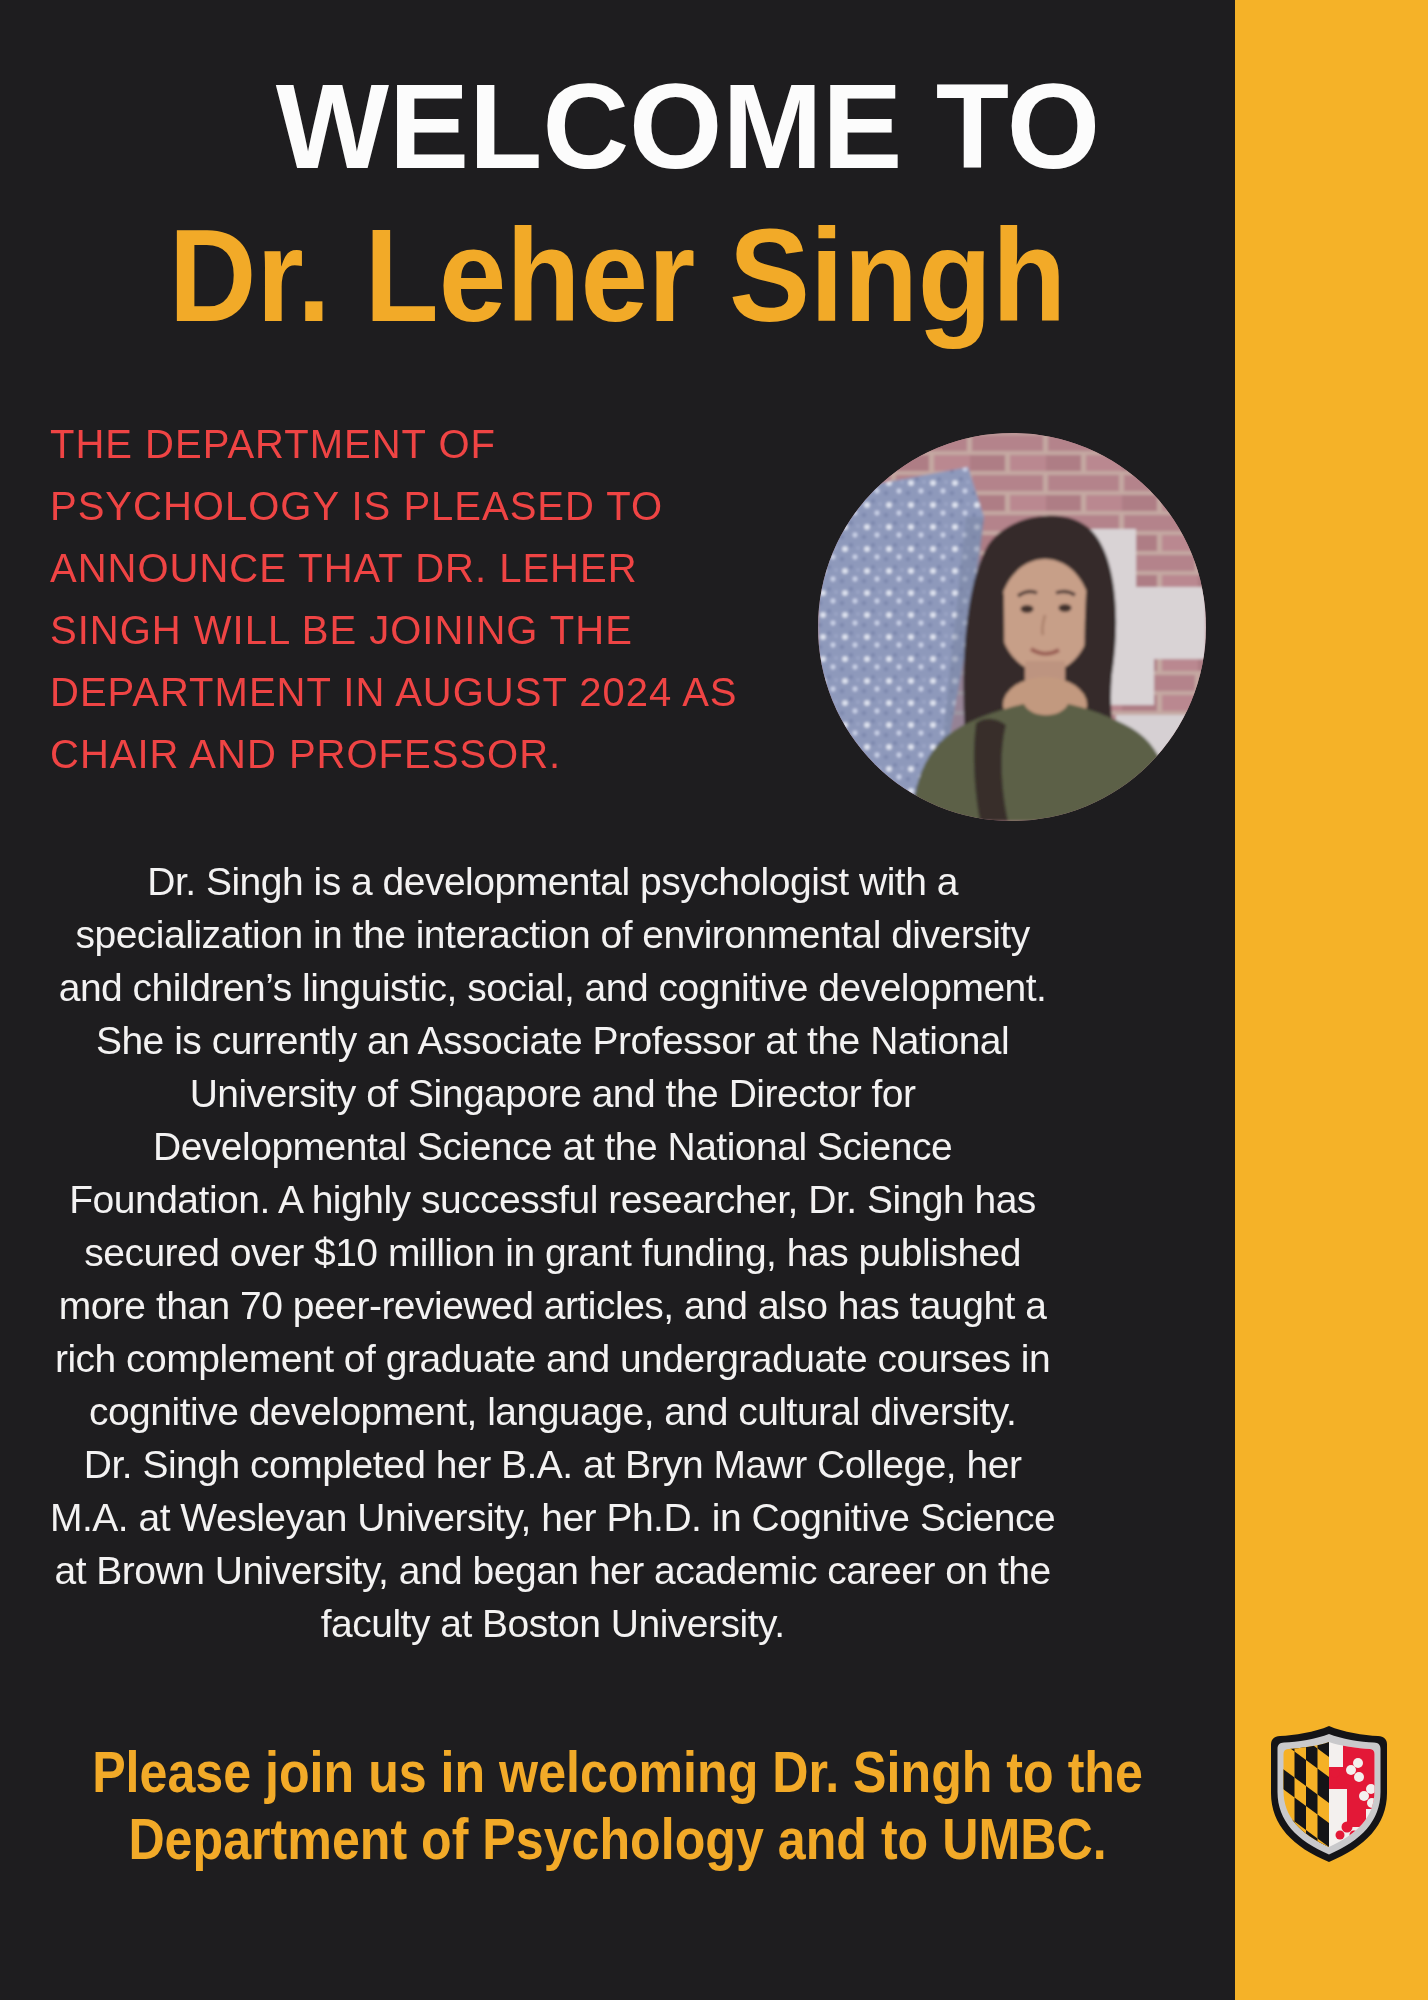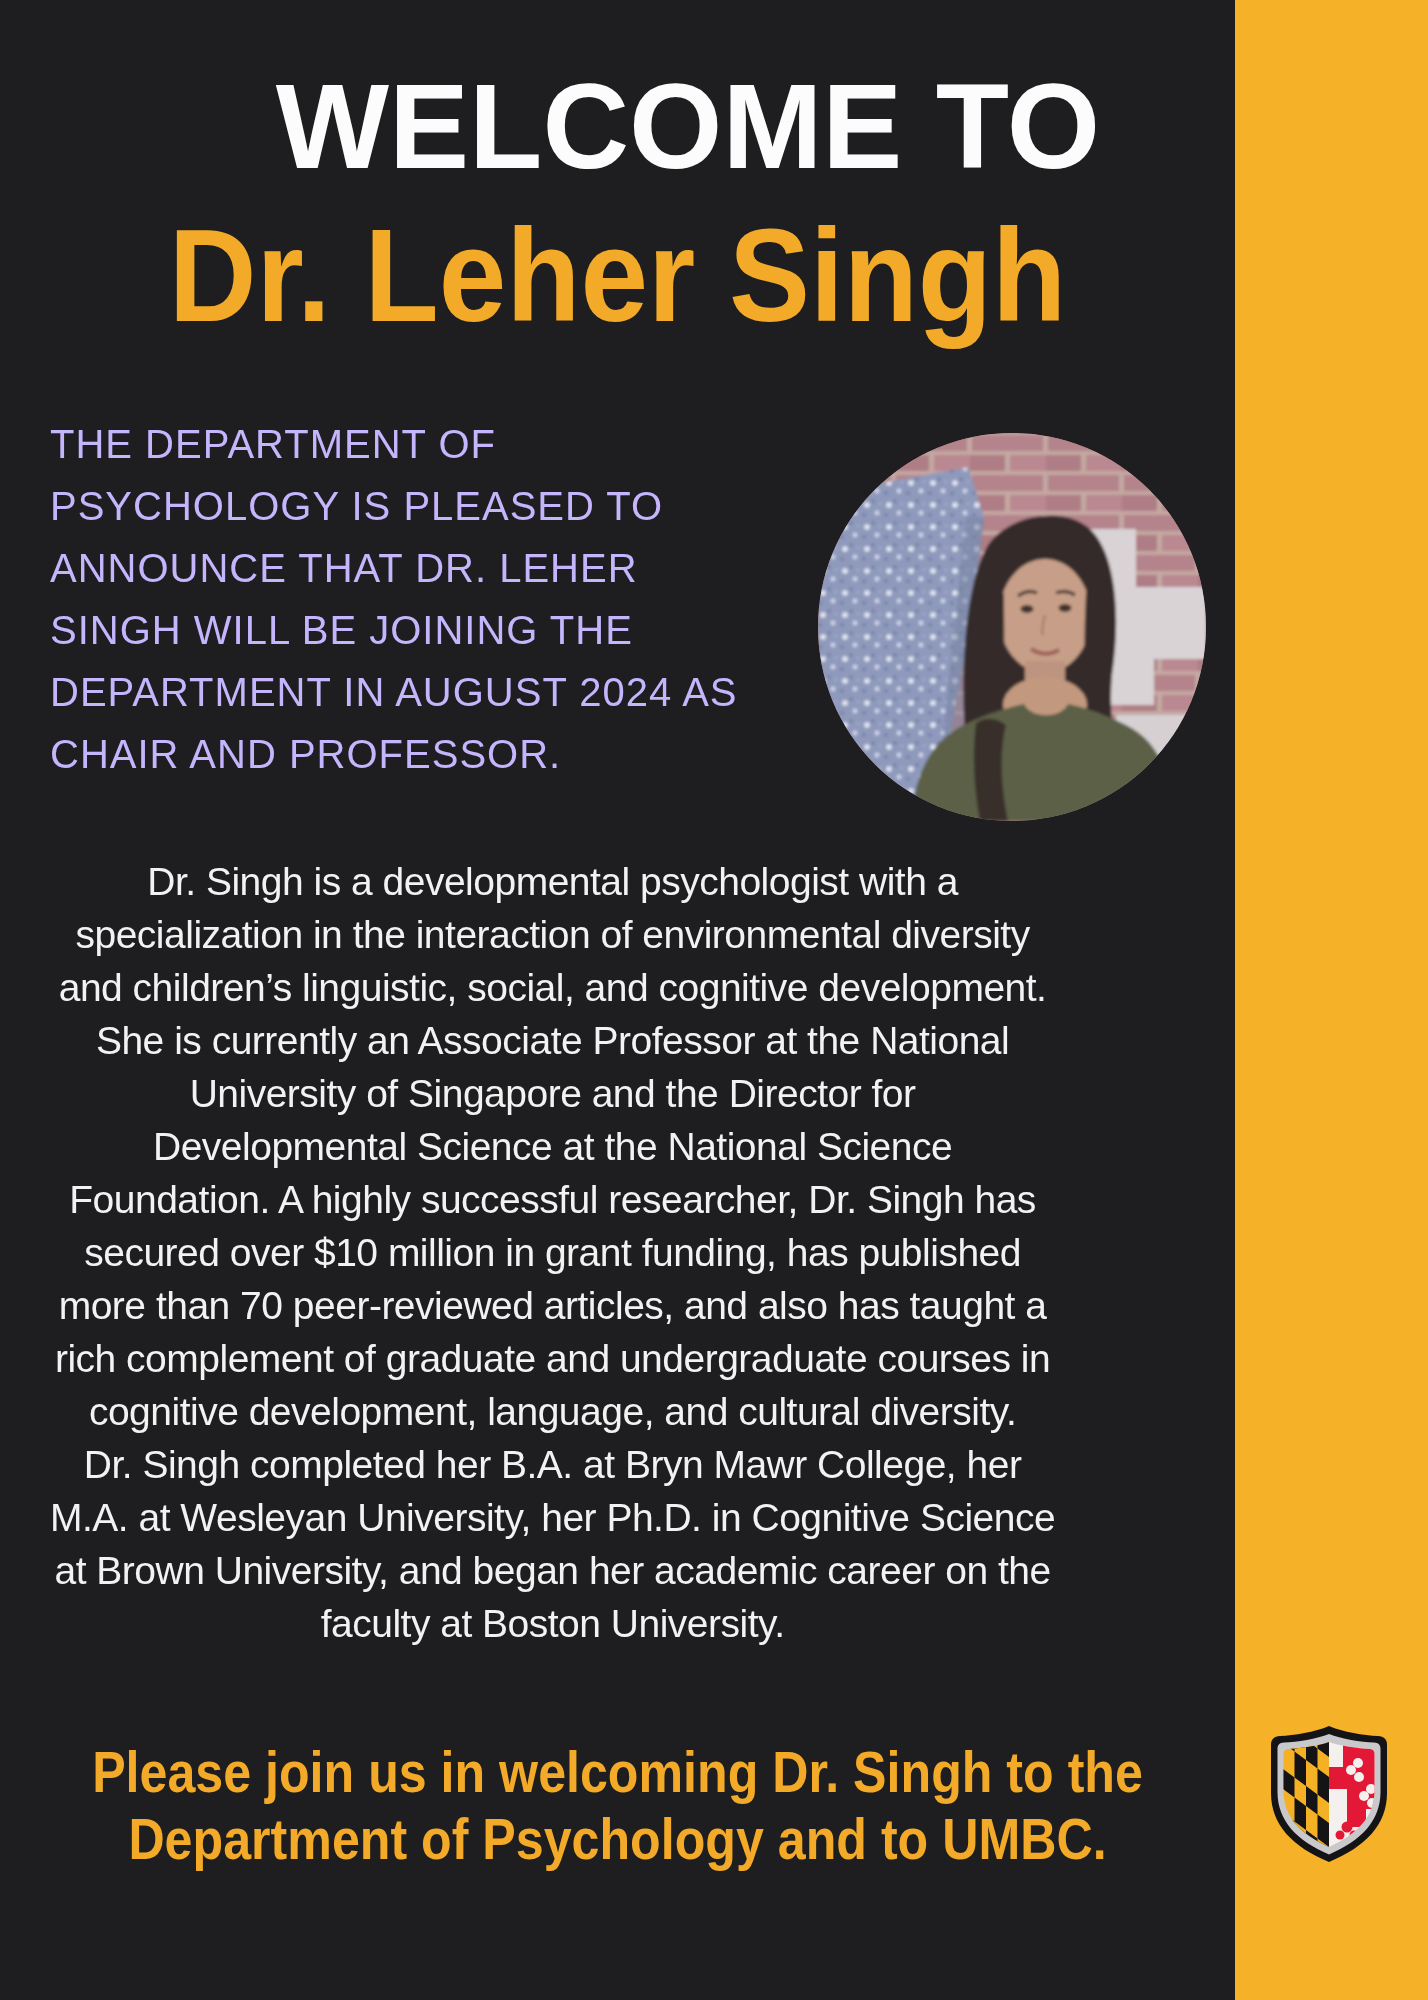--- a/index.html
+++ b/index.html
@@ -22,21 +22,21 @@
   }
   .name{
     position:absolute;left:0;top:210px;width:1235px;margin:0;
     text-align:center;font-weight:bold;font-size:132px;line-height:1.0;
     color:var(--gold,#F2AA28);white-space:pre;
     transform:scaleX(.92);transform-origin:50% 50%;
   }
   .announce{
     position:absolute;left:50px;top:413px;margin:0;
     font-size:40px;line-height:62px;letter-spacing:1px;
-    color:#c4b5fd;white-space:pre;
+    color:#ef4444;white-space:pre;
   }
   .photo{
     position:absolute;left:818px;top:433px;width:388px;height:388px;
     border-radius:50%;overflow:hidden;background:#b4838b;
   }
   .photo svg{display:block;width:388px;height:388px;}
   .bio{
     position:absolute;left:50px;top:855px;margin:0;
     font-size:39px;line-height:53px;letter-spacing:-0.5px;
     color:#F3F2F2;white-space:pre;text-align:center;

